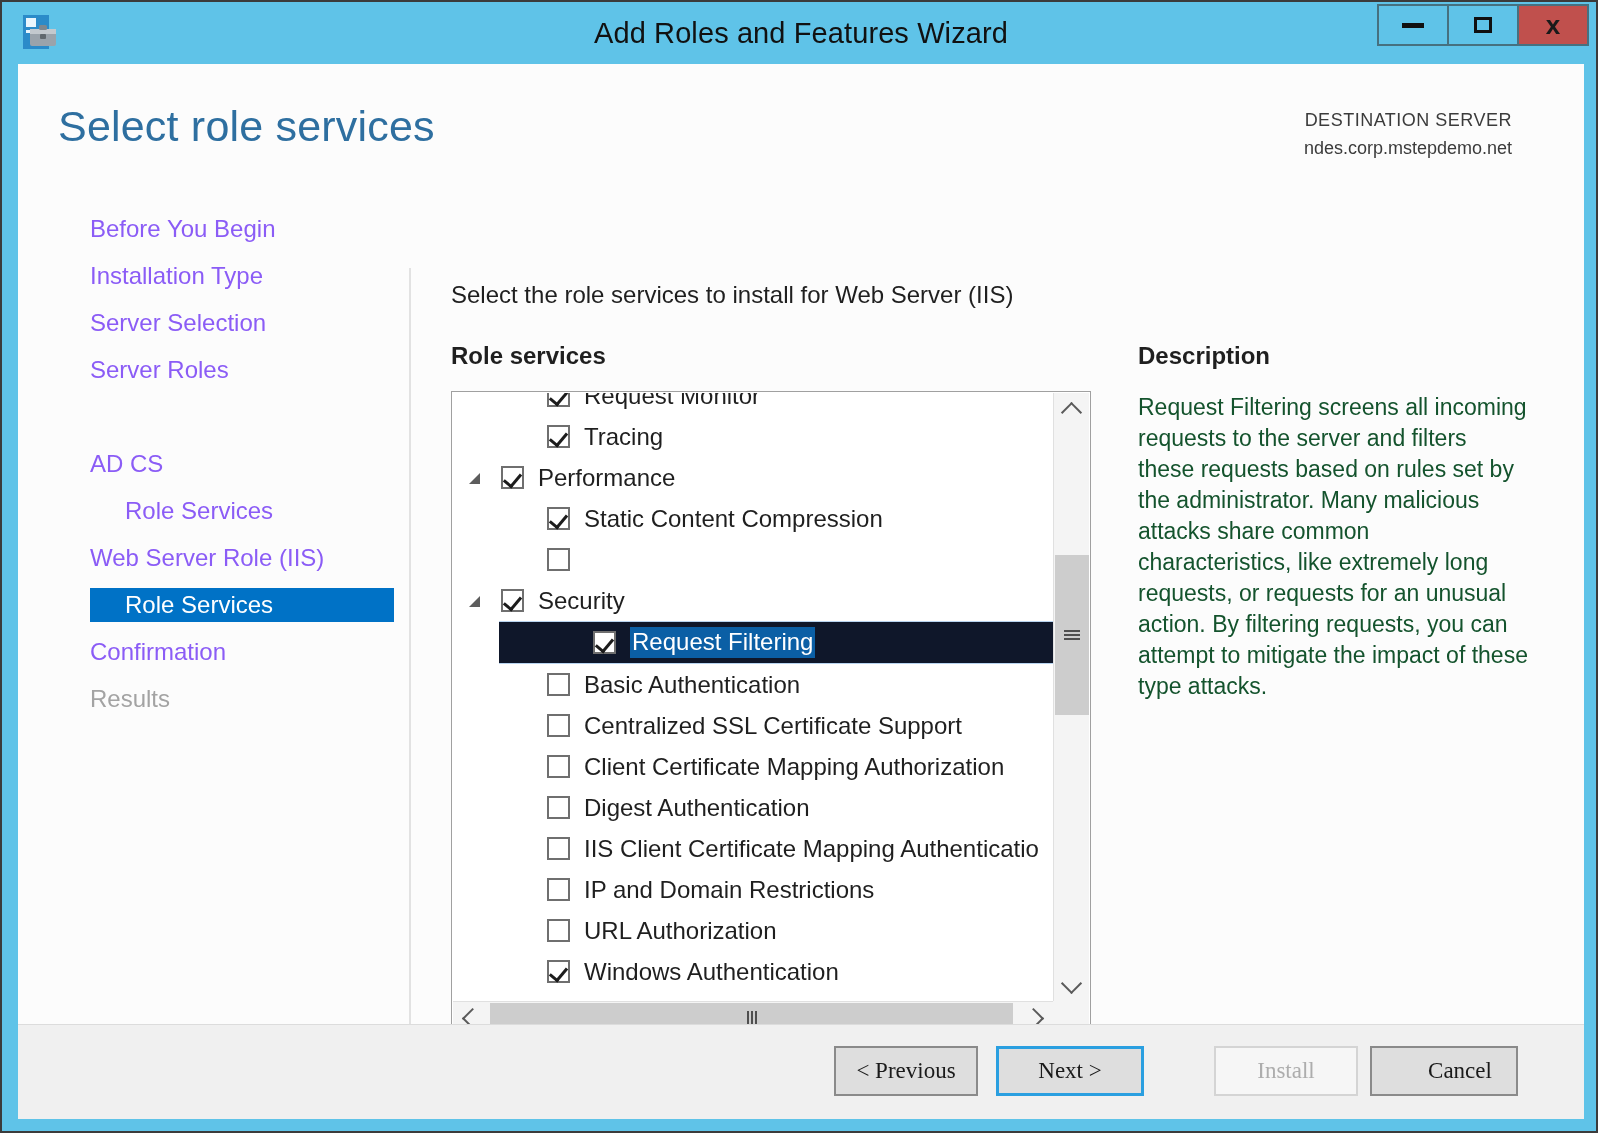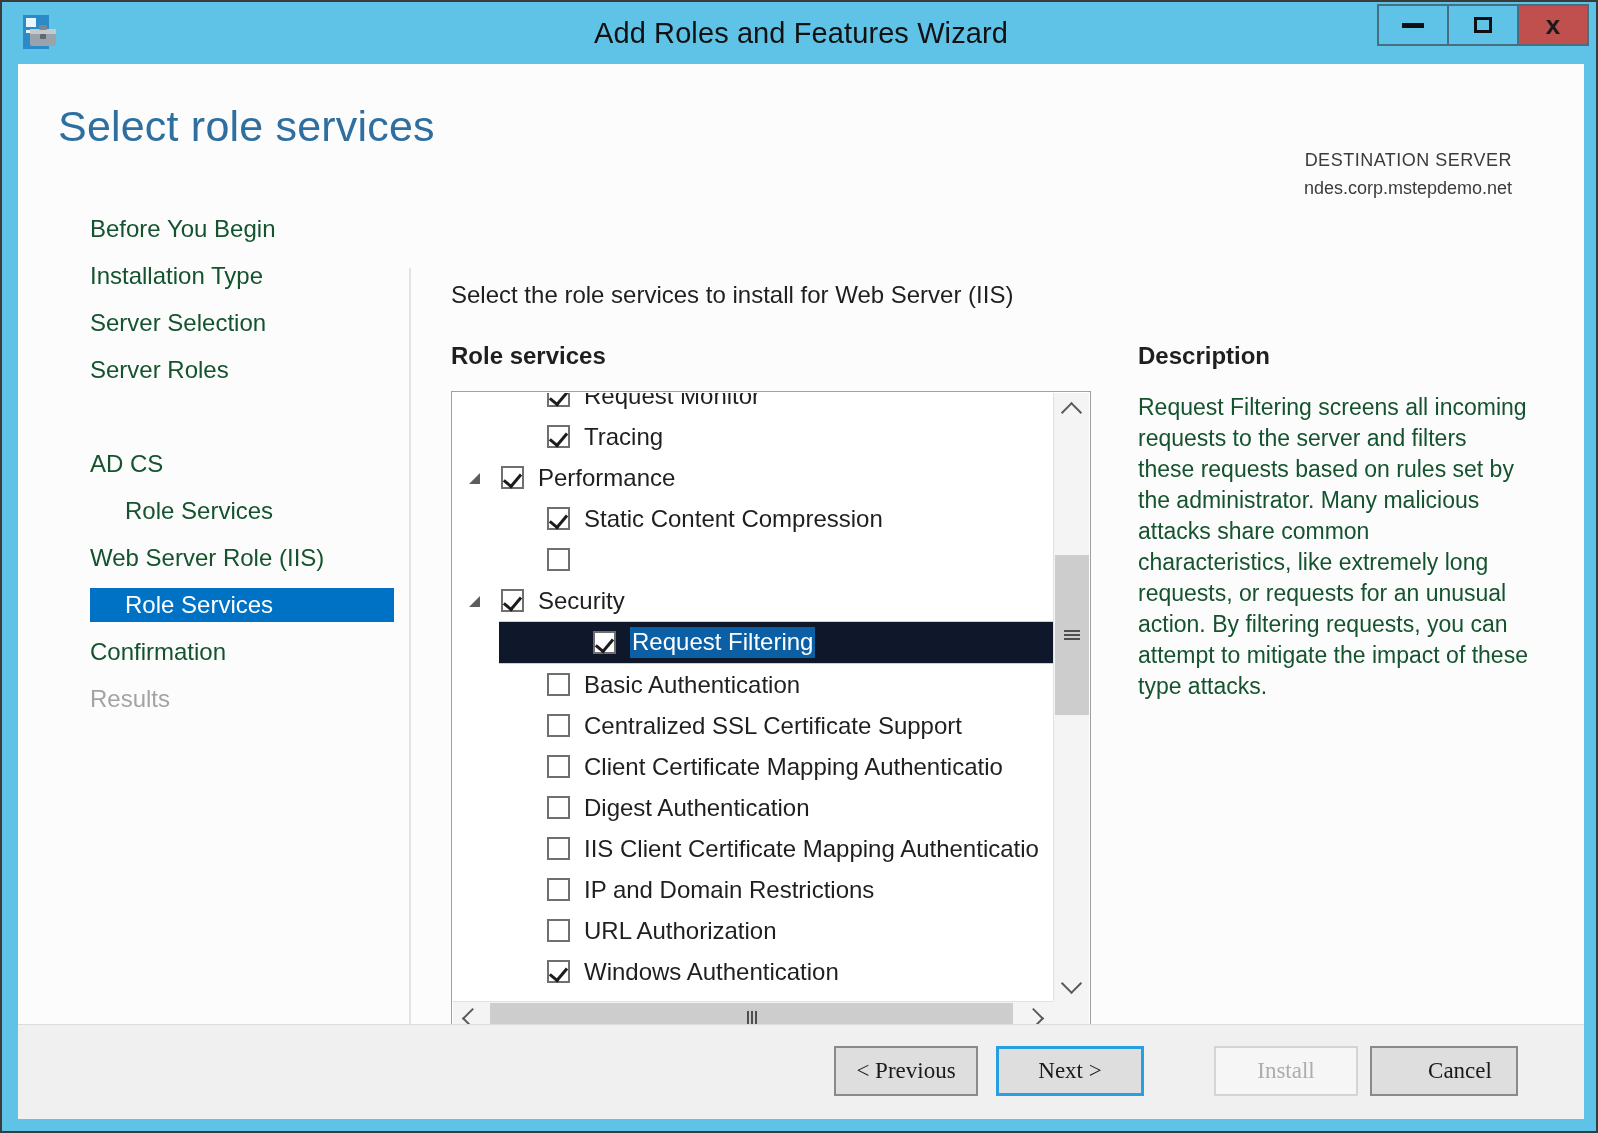--- a/index.html
+++ b/index.html
@@ -109,21 +109,20 @@
   .dest-wrap {
     position: absolute;
     right: 72px; top: 46px;
     text-align: right;
     color: #3b3b3b;
   }
   .dest-label {
     font-size: 18px;
     letter-spacing: 0.5px;
     display: block;
-    margin-top: 40px;
   }
   .dest-value {
     font-size: 18px;
     display: block;
     margin-top: 7px;
   }
 
   
   .sidebar {
     position: absolute;
@@ -131,21 +130,21 @@
     width: 376px;
     height: 810px;
   }
   .nav-item {
     position: absolute;
     left: 72px;
     width: 304px;
     height: 34px;
     line-height: 34px;
     font-size: 24px;
-    color: #14532d;
+    color: #8b5cf6;
     white-space: nowrap;
     cursor: pointer;
     box-sizing: border-box;
     padding-left: 0px;
   }
   .nav-item.sub {
     padding-left: 35px;
   }
   .nav-item.selected {
     background: #0072C6;
@@ -509,21 +508,21 @@
             <div class="tree-row lvl2">
               <span class="cb"></span>
               <span class="tree-label">Basic Authentication</span>
             </div>
             <div class="tree-row lvl2">
               <span class="cb"></span>
               <span class="tree-label">Centralized SSL Certificate Support</span>
             </div>
             <div class="tree-row lvl2">
               <span class="cb"></span>
-              <span class="tree-label">Client Certificate Mapping Authenticatio</span>
+              <span class="tree-label">Client Certificate Mapping Authorization</span>
             </div>
             <div class="tree-row lvl2">
               <span class="cb"></span>
               <span class="tree-label">Digest Authentication</span>
             </div>
             <div class="tree-row lvl2">
               <span class="cb"></span>
               <span class="tree-label">IIS Client Certificate Mapping Authenticatio</span>
             </div>
             <div class="tree-row lvl2">

